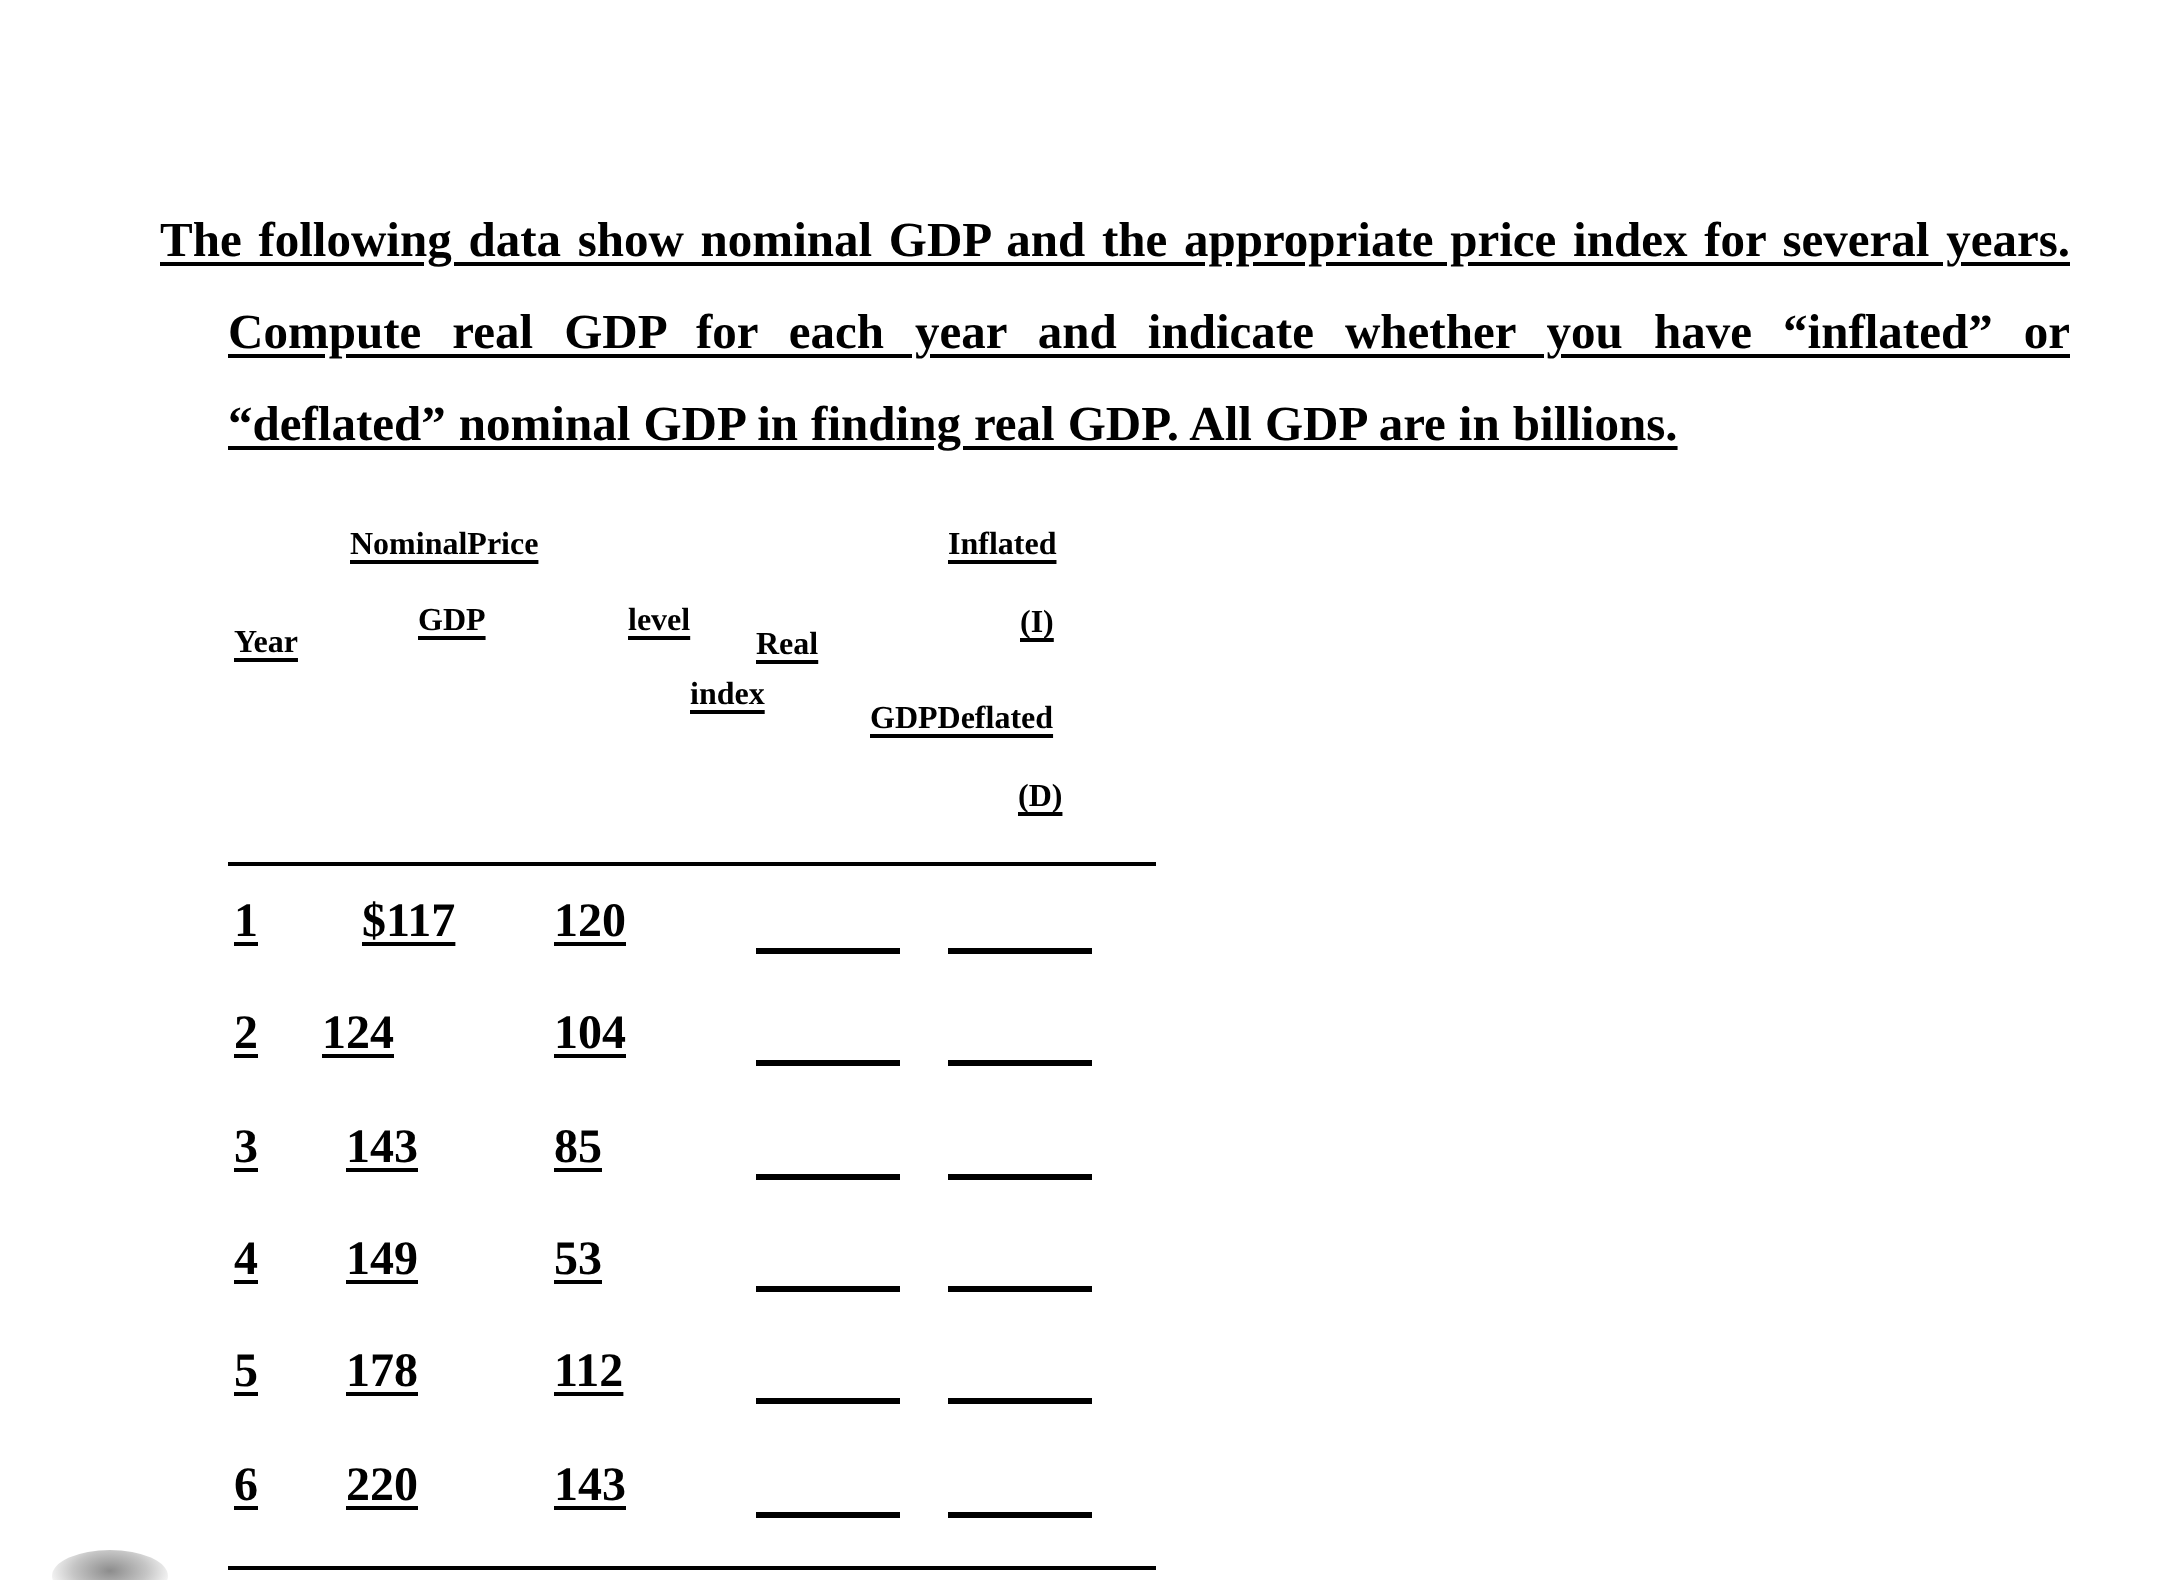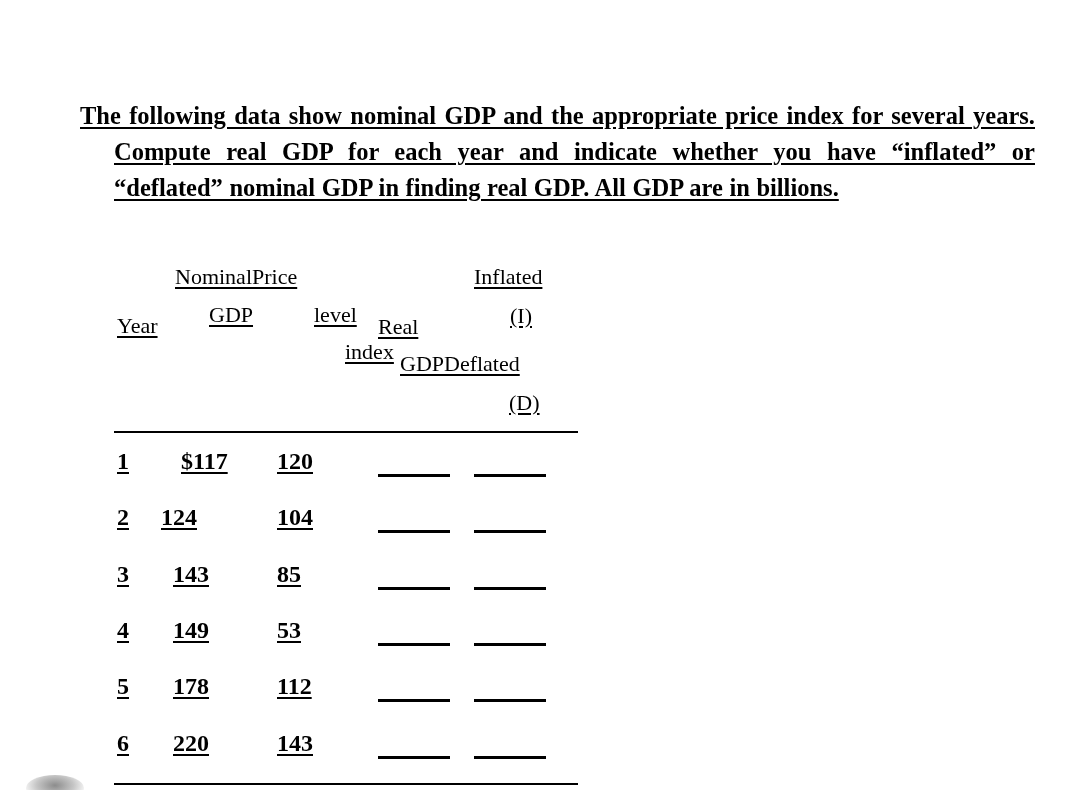--- a/index.html
+++ b/index.html
@@ -36,43 +36,43 @@
   }
 
   
   #question-body {
     position: absolute;
     left: 80px;
     top: 98px;
     width: 921px;
     font-size: 24.5px;
     font-weight: bold;
-    line-height: 36px;
+    line-height: 46px;
     text-align: justify;
     text-align-last: left;
     text-indent: 0;
     padding-left: 34px;
     text-indent: -34px;
     text-decoration: underline;
     text-underline-offset: 3px;
     text-decoration-thickness: 2px;
     word-spacing: 0.4px;
   }
 
   
   .tbl {
     position: absolute;
     left: 0;
     top: 0;
   }
 
   .hdr {
     position: absolute;
-    font-size: 22px;
-    font-weight: normal;
+    font-size: 16px;
+    font-weight: bold;
     text-decoration: underline;
     text-underline-offset: 3px;
     text-decoration-thickness: 2.2px;
     white-space: nowrap;
   }
 
   .rule {
     position: absolute;
     height: 0;
     border-top: 2px solid #000000;
@@ -124,21 +124,21 @@
     <div class="hdr" style="left:117px; top:313px;">Year</div>
 
     <div class="hdr" style="left:209px; top:302px;">GDP</div>
 
     <div class="hdr" style="left:314px; top:302px;">level</div>
 
     <div class="hdr" style="left:306px; top:339px;margin-left:39px;">index</div>
 
     <div class="hdr" style="left:378px; top:314px;">Real</div>
 
-    <div class="hdr" style="left:400px; top:351px;">GDPDeflated</div>
+    <div class="hdr" style="left:435px; top:351px;">GDPDeflated</div>
 
     <div class="hdr" style="left:474px; top:264px;">Inflated</div>
 
     <div class="hdr" style="left:510px; top:303px;">(I)</div>
 
     <div class="hdr" style="left:509px; top:390px;">(D)</div>
 
     <div class="rule" style="left:114px; top:431px; width:464px;"></div>
 
     <div class="cell" style="left:117px; top:448px;">1</div>

